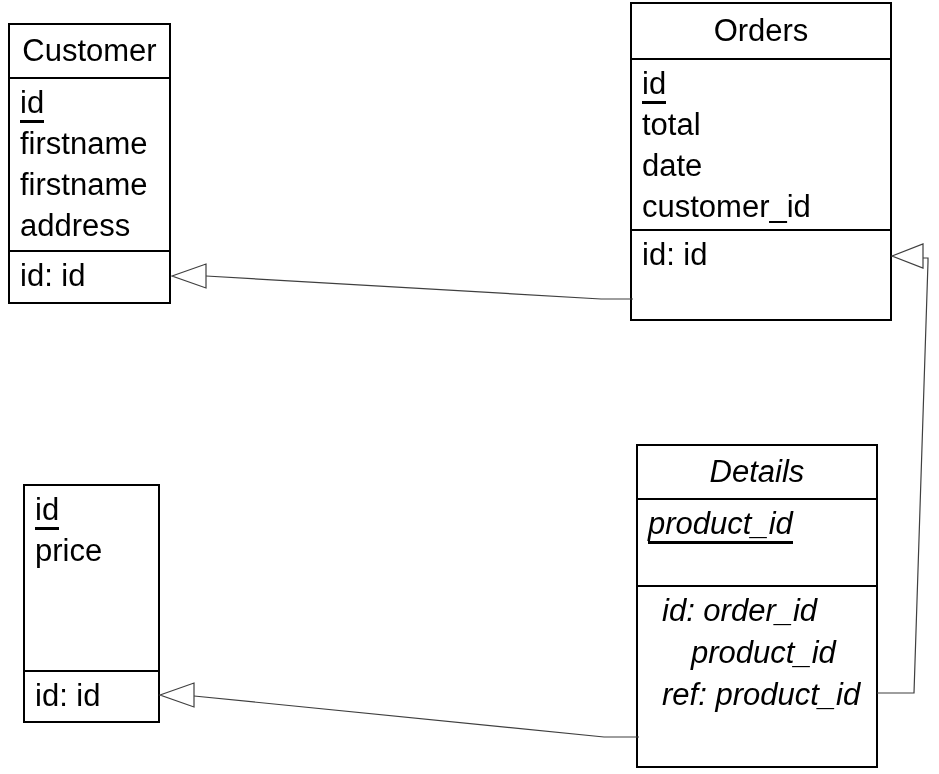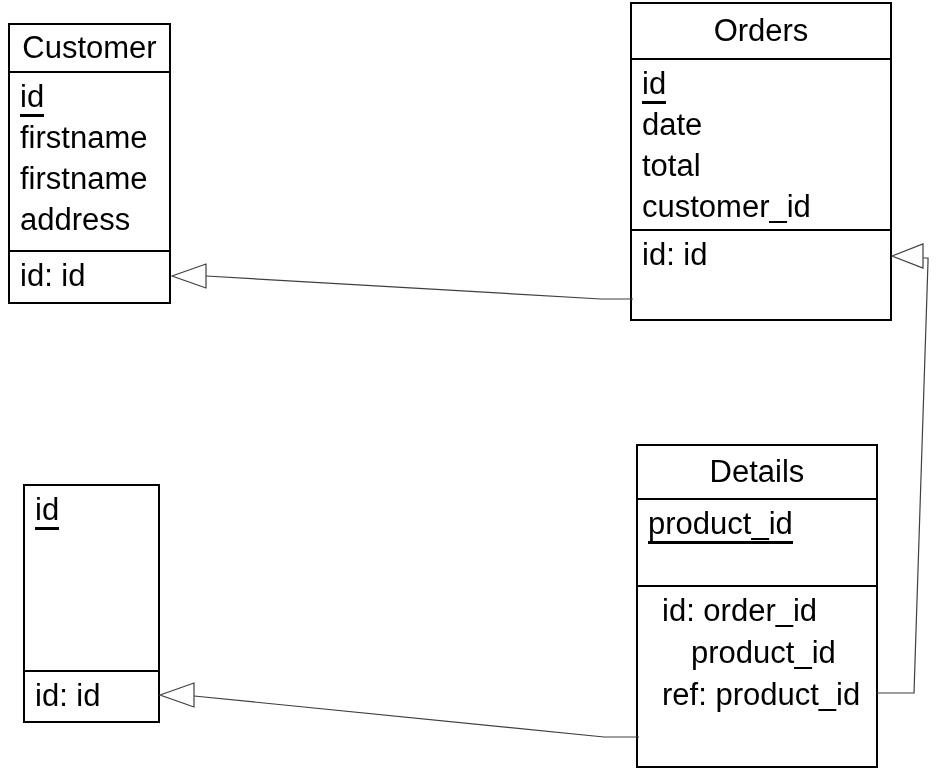--- a/index.html
+++ b/index.html
@@ -38,29 +38,29 @@
   .row{
     line-height:41px;padding-left:10px;white-space:nowrap;
   }
   .footer-42 .row{line-height:42px;padding-left:24px;}
   .row.indent{padding-left:53px;}
   .pk{
     border-bottom:3px solid var(--border);
   }
   
   #tbl-customer{left:8px;top:23px;width:163px;height:281px;}
-  #tbl-customer .tbl-title{height:48px;}
+  #tbl-customer .tbl-title{height:54px;}
   #tbl-customer .tbl-footer{height:52px;}
   #tbl-orders{left:630px;top:2px;width:262px;height:319px;}
   #tbl-orders .tbl-title{height:56px;}
   #tbl-orders .tbl-footer{height:90px;}
   #tbl-product{left:23px;top:484px;width:137px;height:239px;}
   #tbl-product .tbl-title{height:56px;}
   #tbl-product .tbl-footer{height:51px;}
-  #tbl-details{left:636px;top:444px;width:242px;height:324px;}
+  #tbl-details{left:636px;top:444px;width:242px;height:324px;font-style:italic;}
   #tbl-details .tbl-title{height:54px;}
   #tbl-details .tbl-footer{height:181px;}
   svg.connectors{
     position:absolute;left:0;top:0;width:939px;height:774px;
     color:var(--connector);
     pointer-events:none;
   }
   svg.connectors polyline{fill:none;stroke:currentColor;stroke-width:1.2;}
   svg.connectors polygon{fill:var(--background);stroke:currentColor;stroke-width:1.2;}
 </style>
@@ -79,32 +79,33 @@
     </div>
     <div class="tbl-footer">
       <div class="row">id: id</div>
     </div>
   </div>
 
   <div class="db-table" id="tbl-orders">
     <div class="tbl-title">Orders</div>
     <div class="tbl-fields">
       <div class="row"><span class="pk">id</span></div>
+      <div class="row">total</div>
       <div class="row">date</div>
-      <div class="row">total</div>
       <div class="row">customer_id</div>
     </div>
     <div class="tbl-footer">
       <div class="row">id: id</div>
     </div>
   </div>
 
   <div class="db-table" id="tbl-product">
     <div class="tbl-fields">
       <div class="row"><span class="pk">id</span></div>
+      <div class="row">price</div>
     </div>
     <div class="tbl-footer">
       <div class="row">id: id</div>
     </div>
   </div>
 
   <div class="db-table" id="tbl-details">
     <div class="tbl-title">Details</div>
     <div class="tbl-fields">
       <div class="row"><span class="pk">product_id</span></div>

